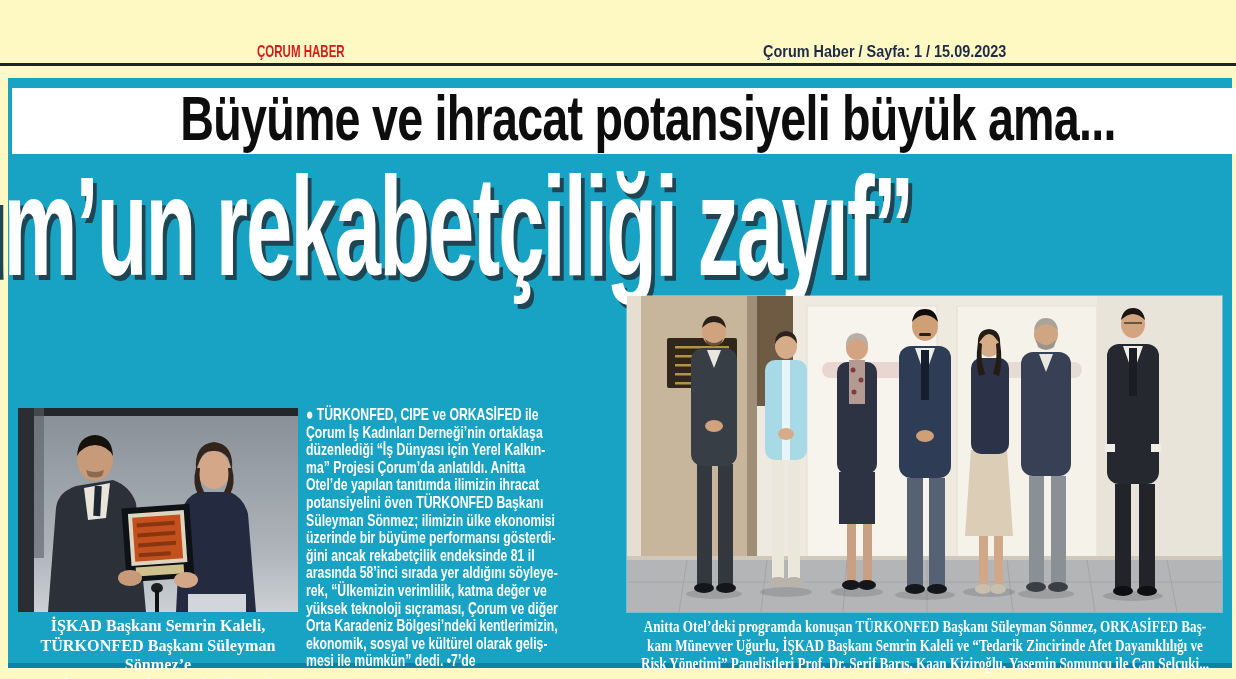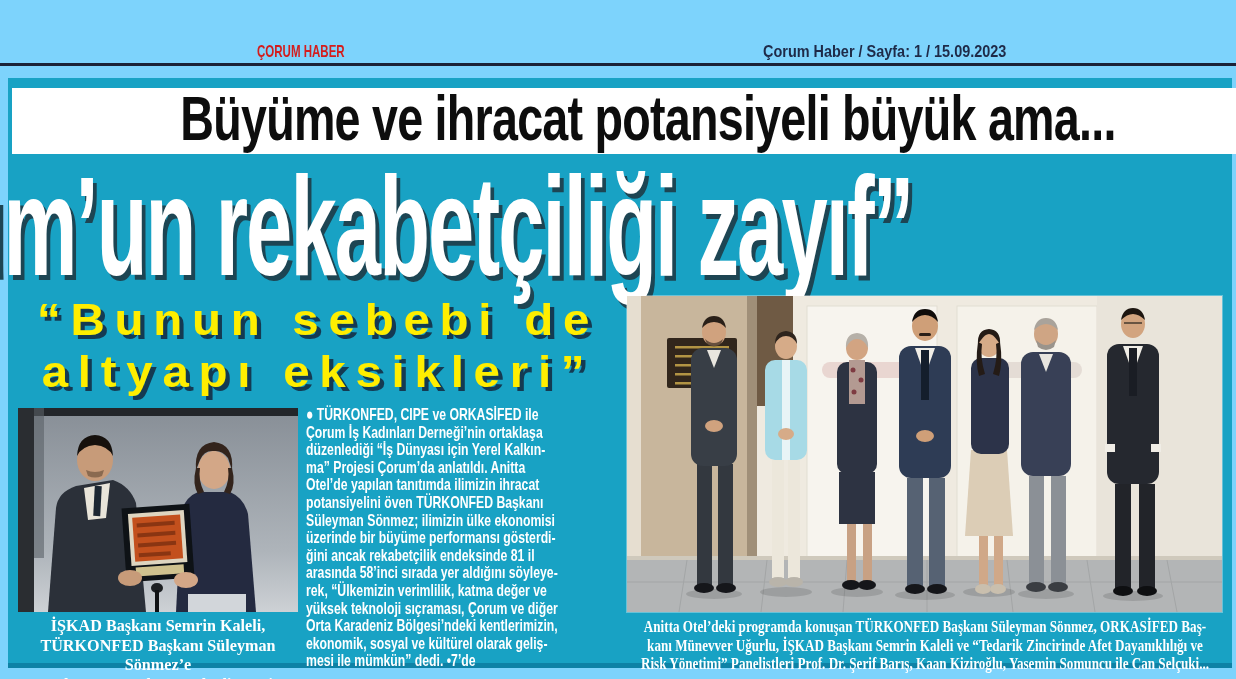--- a/index.html
+++ b/index.html
@@ -1,16 +1,16 @@
 <!DOCTYPE html>
 <html><head>
 <meta charset="utf-8">
 <style>
   html,body{margin:0;padding:0;background:#ffffff;}
-  .page{position:relative;width:1236px;height:679px;background:#7dd3fc;overflow:hidden;
+  .page{position:relative;width:1236px;height:679px;background:#fef9c3;overflow:hidden;
         font-family:"Liberation Sans",sans-serif;}
   
   .hdr-logo{position:absolute;left:257px;top:42px;font-weight:bold;font-size:16px;
             color:#d41c1c;letter-spacing:0px;white-space:nowrap;
             transform:scale(0.72,1.05);transform-origin:left top;}
   .hdr-info{position:absolute;left:763px;top:42px;font-weight:bold;font-size:17px;
             color:#1e2a48;white-space:nowrap;transform:scaleX(0.85);transform-origin:left top;}
   .hdr-rule{position:absolute;left:0;top:63px;width:1236px;height:3px;background:#1b2236;}
   
   .clip{position:absolute;left:8px;top:78px;width:1224px;height:590px;
@@ -55,24 +55,20 @@
   <div class="clip">
 
     <div class="kicker-strip">
       <div class="kicker-text">Büyüme ve ihracat potansiyeli büyük ama...</div>
     </div>
 
     <div class="headline">
       <span>“Çorum’un rekabetçiliği zayıf”</span>
     </div>
 
-    <div class="subhead">
-      <div class="subhead-line">“Bunun sebebi de</div>
-      <div class="subhead-line">altyapı eksikleri”</div>
-    </div>
 
     <div class="photo-left">
       <svg viewBox="0 0 280 204">
         <defs>
           <linearGradient id="lpbg" x1="0" y1="0" x2="0" y2="1">
             <stop offset="0" stop-color="#878e96"></stop>
               <stop offset="0.7" stop-color="#aeb4ba"></stop>
               <stop offset="1" stop-color="#cdd1d5"></stop>
           </linearGradient>
         </defs>

